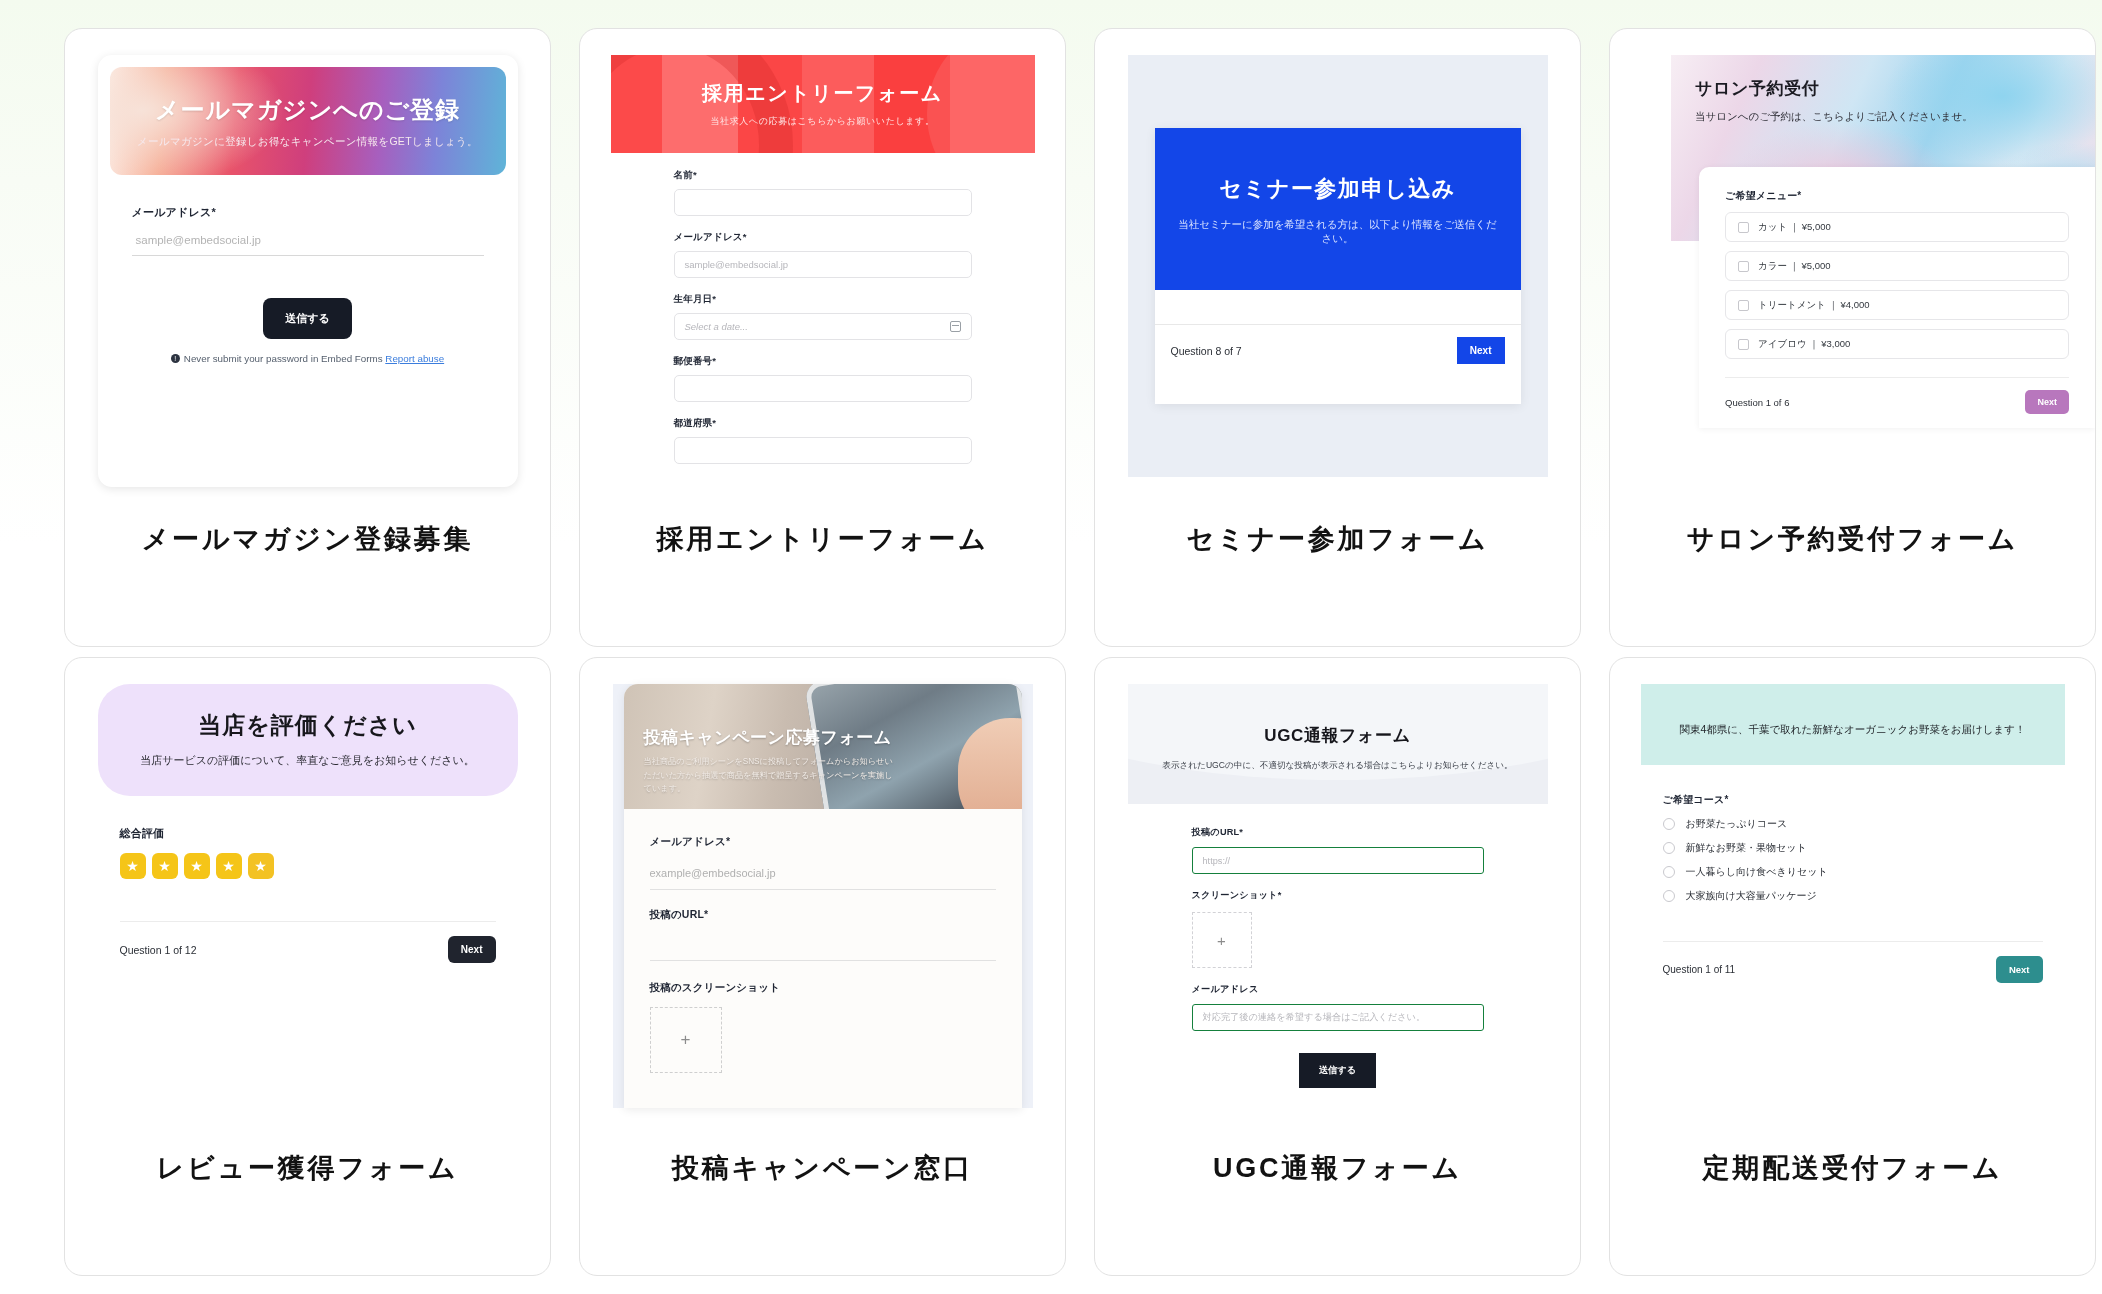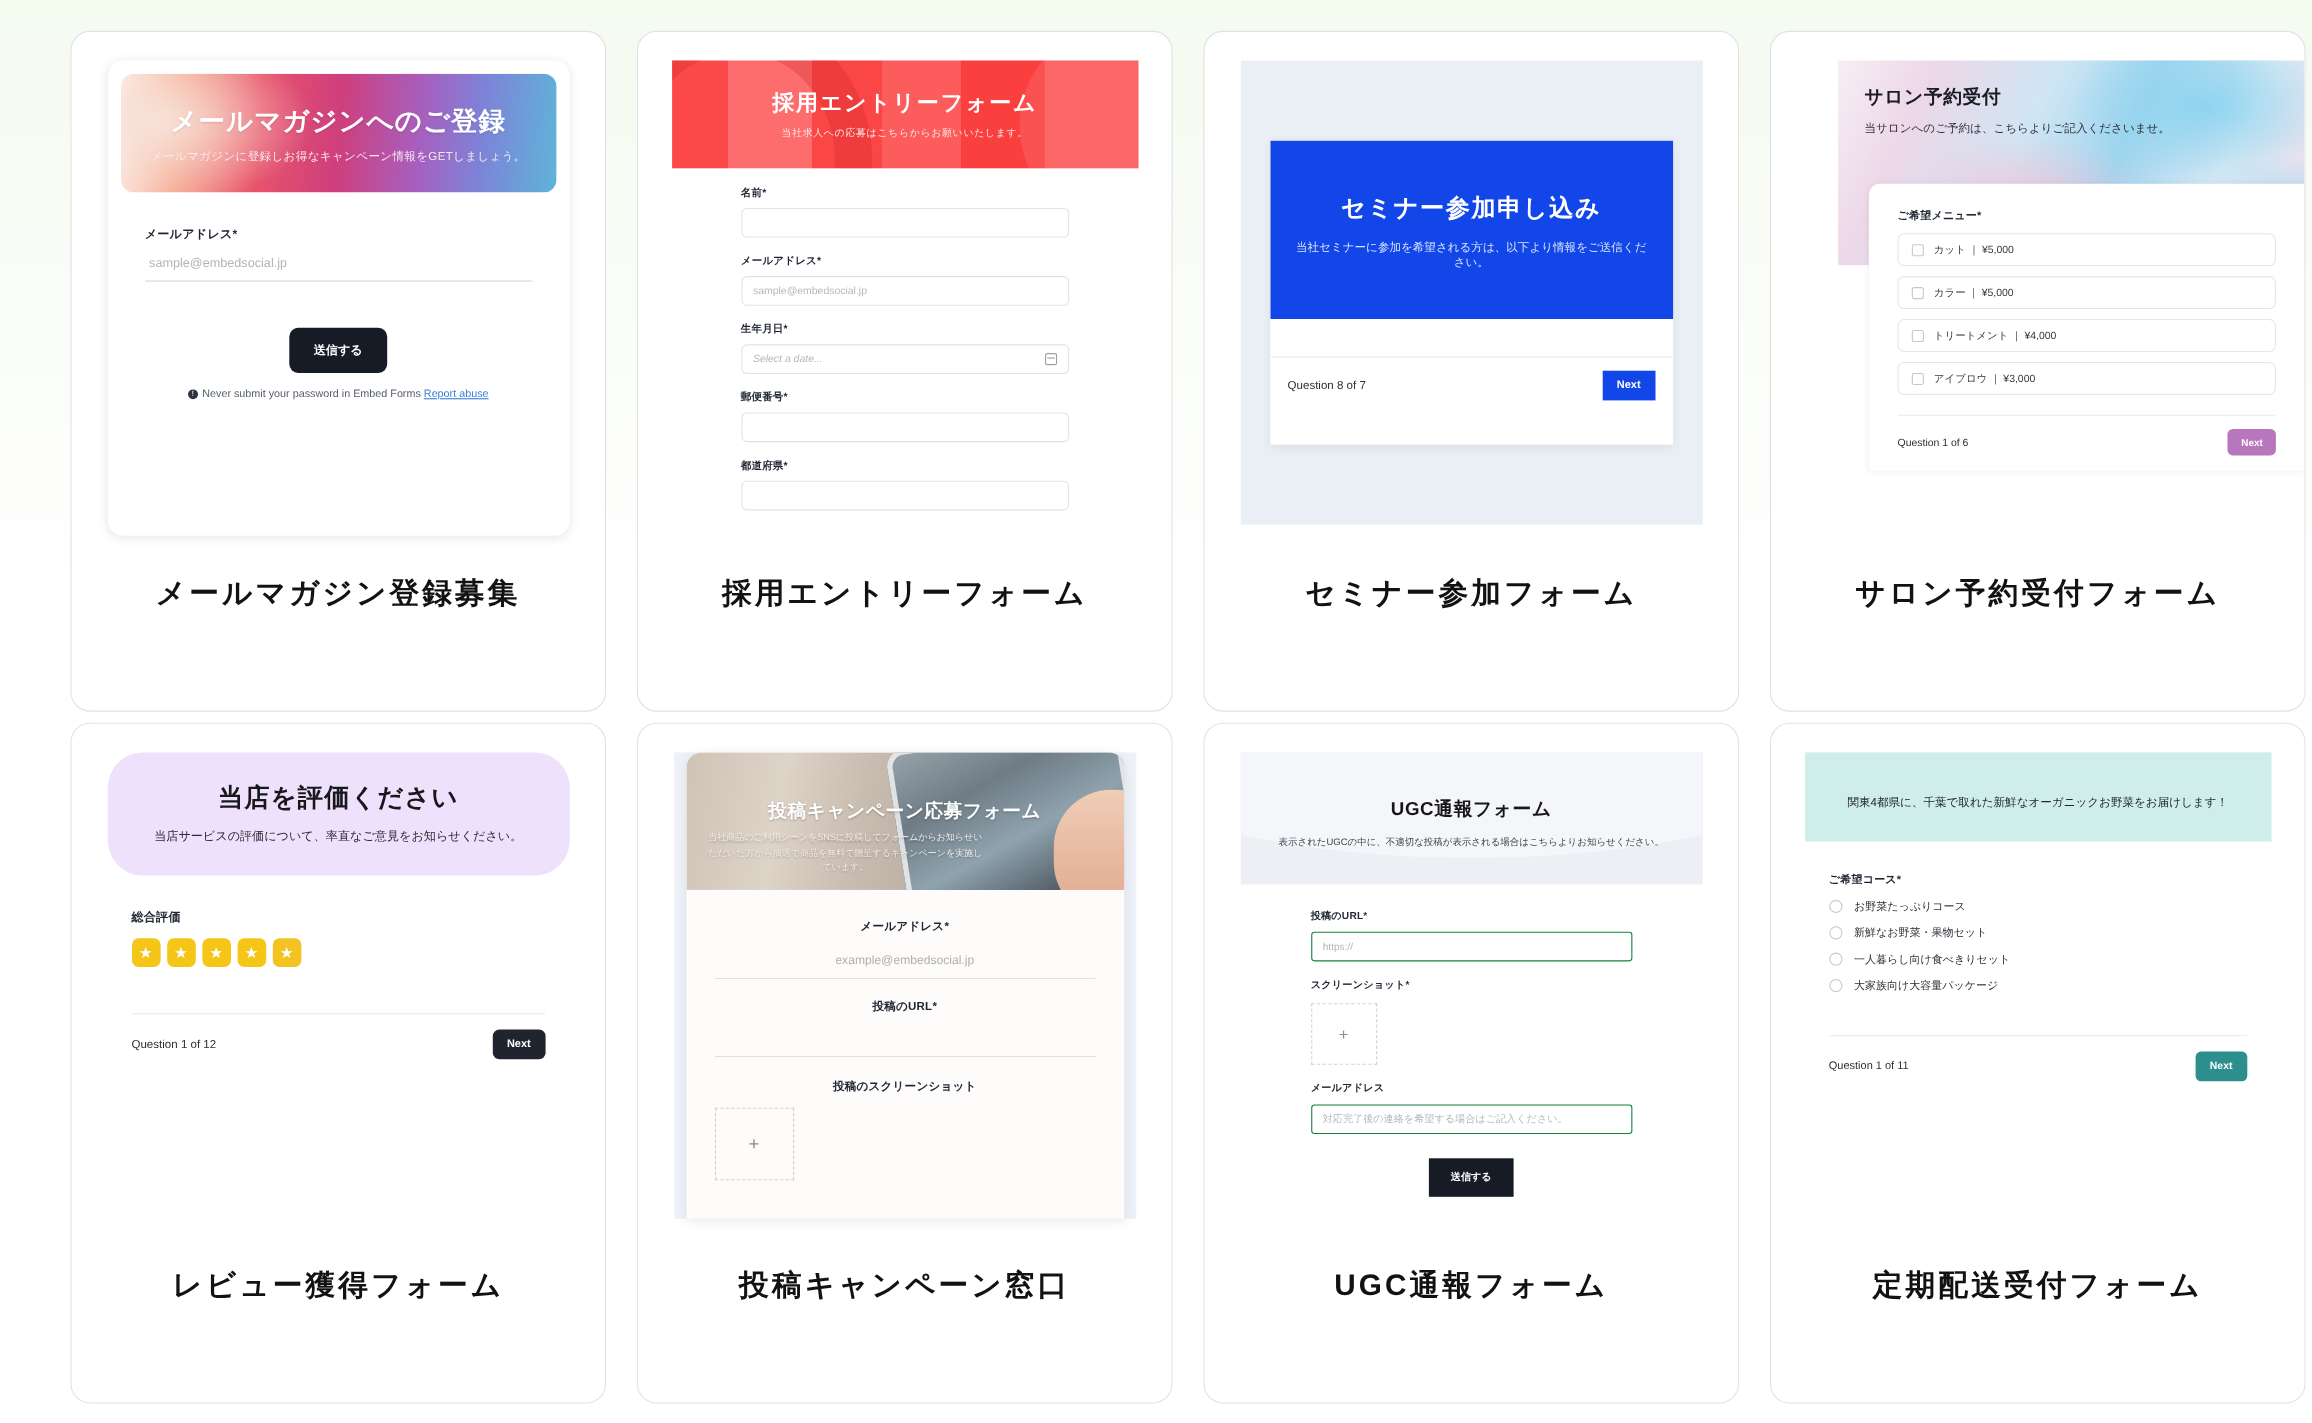--- a/index.html
+++ b/index.html
@@ -154,21 +154,21 @@
   .stars { display:flex; gap:6px; margin-top:12px; }
   .star {
     width:26px; height:26px; border-radius:6px; display:flex; align-items:center; justify-content:center;
     color:#fff; font-size:14px; line-height:1;
   }
   .c5-qbar { margin: 42px 22px 0 22px; border-top:1px solid #ececec; padding-top:14px;
              display:flex; align-items:center; justify-content:space-between; }
 
   
   .c6-stage { width: 420px; height: 424px; background:#eef1f8; display:flex; justify-content:center; }
-  .c6-shell { width: 398px; background:#fdfcfa; border-radius: 14px 14px 0 0; overflow:hidden; box-shadow:0 2px 10px rgba(0,0,0,.08);text-align:center; }
+  .c6-shell { width: 398px; background:#fdfcfa; border-radius: 14px 14px 0 0; overflow:hidden; box-shadow:0 2px 10px rgba(0,0,0,.08); }
   .c6-hero {
     height: 125px; padding: 42px 20px 0 20px; position:relative; overflow:hidden;
     background: linear-gradient(100deg,#cfc3b6 0%,#ded3c7 22%,#c9bcb0 40%,#b9ada3 58%,#cdc2b6 76%,#b8aca2 100%);
   }
   .c6-hero::before {
     content:""; position:absolute; right:-8px; top:-18px; width:214px; height:168px;
     border-radius:16px; transform: rotate(-9deg);
     background: linear-gradient(160deg,#9aa6ad 0%,#6f7c86 30%,#8fa3ae 55%,#55606a 80%,#7e8b94 100%);
     box-shadow: inset 0 0 0 5px rgba(240,240,240,.85);
   }

